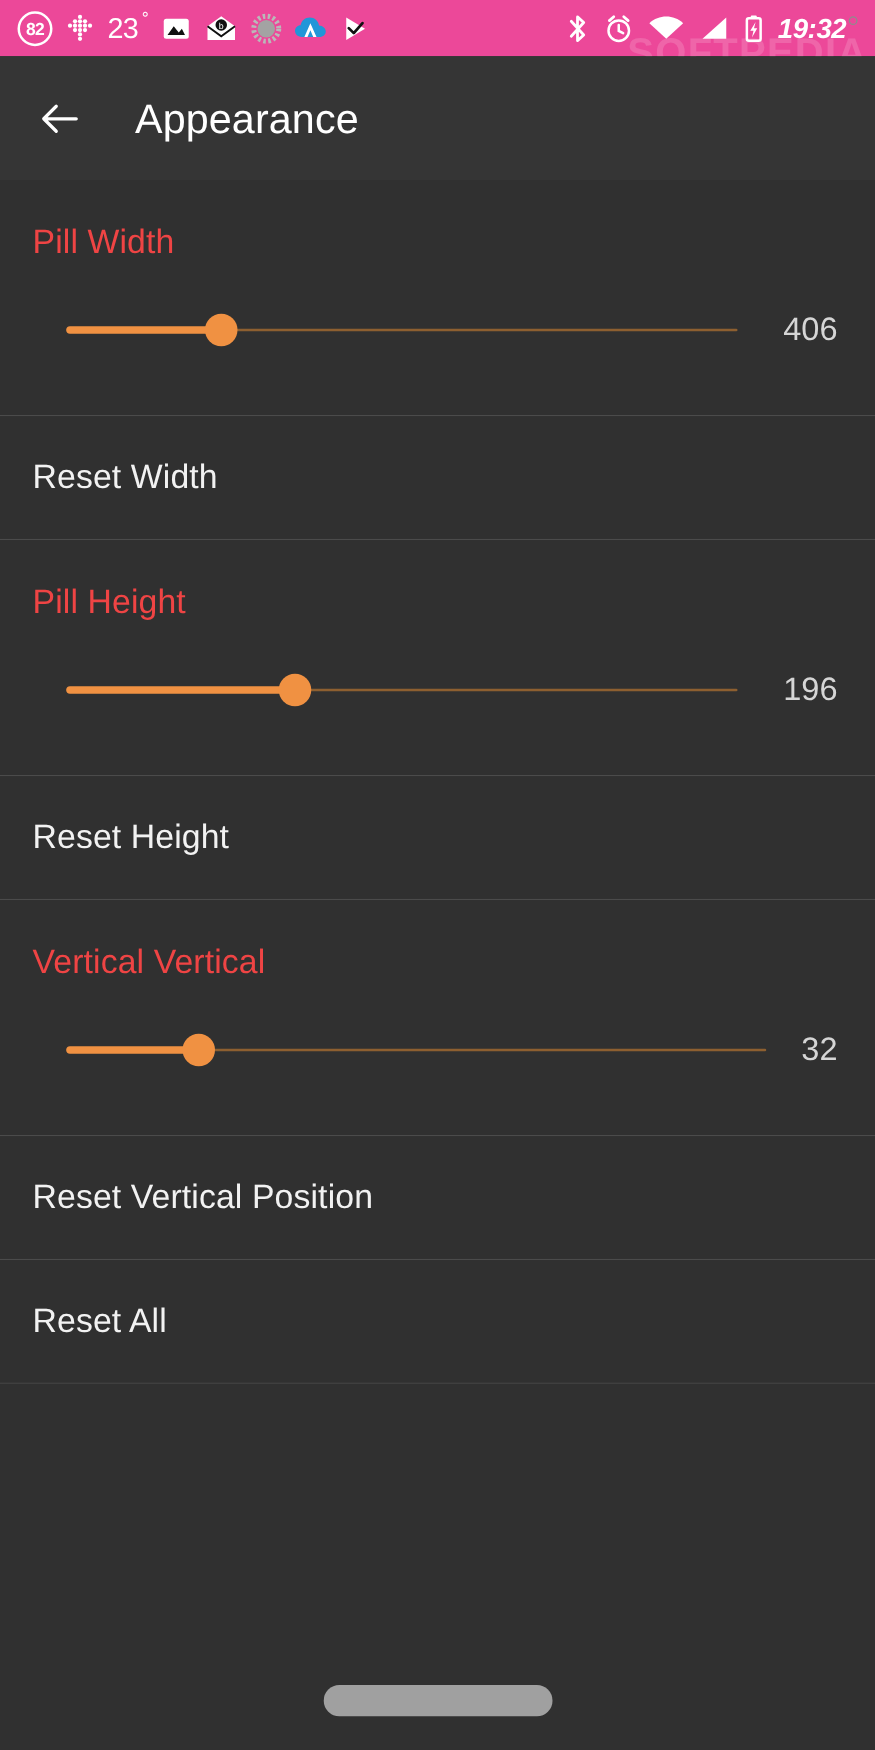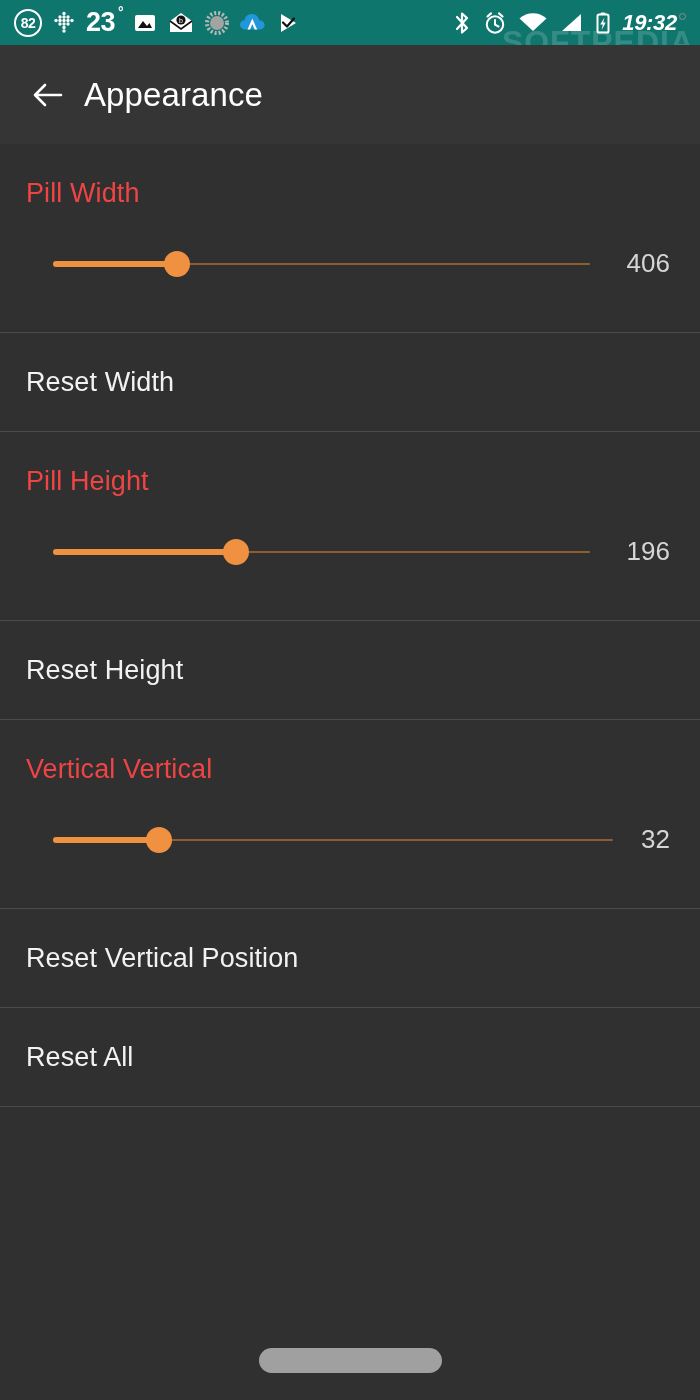--- a/index.html
+++ b/index.html
@@ -12,37 +12,37 @@
   #screen {
     position: relative;
     width: 700px; height: 1400px;
     background: #303030;
   }
 
   
   .status-bar {
     position: absolute; top: 0; left: 0;
     width: 700px; height: 45px;
-    background: #0f766e;
+    background: #ec4899;
     display: flex; align-items: center;
     padding: 0 14px;
   }
   .status-left { display: flex; align-items: center; gap: 9px; flex: 0 0 auto; }
   .status-right { display: flex; align-items: center; gap: 10px; margin-left: auto; }
   .sicon { display: block; flex: 0 0 auto; }
 
   .badge82 {
     width: 28px; height: 28px; border-radius: 50%;
     border: 2.2px solid #fff;
     color: #fff; font-size: 14px; font-weight: bold;
     display: flex; align-items: center; justify-content: center;
     letter-spacing: -0.5px;
   }
   .temp {
-    color: #fff; font-size: 27px; font-weight: bold; letter-spacing: -0.5px;
+    color: #fff; font-size: 23px; font-weight: normal; letter-spacing: -0.5px;
     position: relative; padding-right: 8px;
   }
   .temp::after {
     content: "°"; position: absolute; right: 0; top: -3px; font-size: 14px;
   }
   .clock {
     color: #fff; font-size: 22px; font-weight: bold; letter-spacing: -0.3px;
     position: relative; padding-right: 9px; font-style: italic;
   }
   .clock::after {
@@ -57,21 +57,21 @@
     background: #353535;
     display: flex; align-items: center;
   }
   .back-btn {
     width: 52px; height: 52px; margin-left: 22px;
     display: flex; align-items: center; justify-content: center;
     cursor: pointer;
   }
   .appbar-title {
     color: #ffffff; font-size: 33px; font-weight: normal;
-    margin-left: 10px; letter-spacing: 0.1px;
+    margin-left: 34px; letter-spacing: 0.1px;
   }
 
   
   .list {
     position: absolute; top: 144px; left: 0;
     width: 700px;
   }
   .divider {
     width: 100%; height: 1px; background: #4b4b4b;
   }

